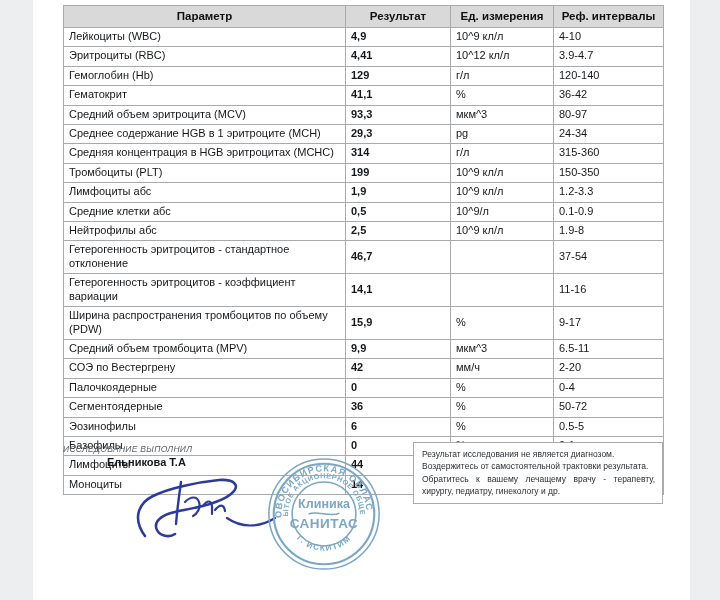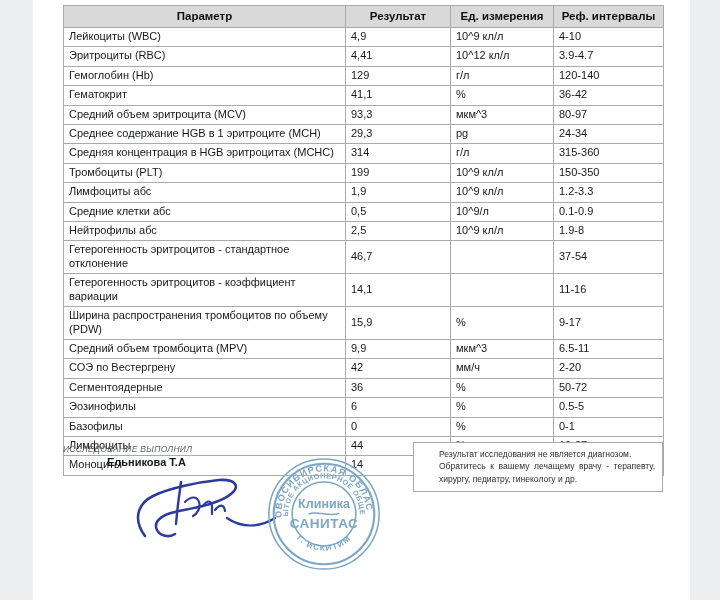--- a/index.html
+++ b/index.html
@@ -63,21 +63,21 @@
     height: 22px;
     padding: 3px 4px;
     color: #0f1113;
   }
   table.results tbody td.param {
     text-align: left;
     white-space: normal;
     word-wrap: break-word;
   }
   table.results tbody td.result {
-    font-weight: normal;
+    font-weight: bold;
     text-align: left;
     margin-left: 17px;
   }
   table.results tbody td.units,
   table.results tbody td.ref {
     text-align: left;
     font-weight: normal;
     margin-left: 26px;
   }
 
@@ -128,21 +128,21 @@
 
   
   .disclaimer {
     position: absolute;
     left: 380px;
     top: 2px;
     width: 250px;
     box-sizing: border-box;
     border: 1px solid #a9aaac;
     background: #ffffff;
-    padding: 5px 7px 6px 25px;
+    padding: 5px 7px 6px 8px;
     font-size: 8.5px;
     line-height: 1.45;
     color: #2b2f33;
     text-align: justify;
   }
   .disclaimer p {
     margin: 0;
   }
 </style>
 </head>
@@ -255,20 +255,26 @@
             <td class="param">Средний объем тромбоцита (MPV)</td>
             <td class="result">9,9</td>
             <td class="units">мкм^3</td>
             <td class="ref">6.5-11</td>
           </tr>
           <tr>
             <td class="param">СОЭ по Вестергрену</td>
             <td class="result">42</td>
             <td class="units">мм/ч</td>
             <td class="ref">2-20</td>
+          </tr>
+          <tr>
+            <td class="param">Палочкоядерные</td>
+            <td class="result">0</td>
+            <td class="units">%</td>
+            <td class="ref">0-4</td>
           </tr>
           <tr>
             <td class="param">Сегментоядерные</td>
             <td class="result">36</td>
             <td class="units">%</td>
             <td class="ref">50-72</td>
           </tr>
           <tr>
             <td class="param">Эозинофилы</td>
             <td class="result">6</td>
@@ -336,18 +342,19 @@
             <textPath href="#arcBottom" startOffset="50%" text-anchor="middle">Г. ИСКИТИМ</textPath>
           </text>
           <text x="60" y="54" text-anchor="middle" font-size="13">Клиника</text>
           <text x="60" y="74" text-anchor="middle" font-size="14" letter-spacing="0.5">САНИТАС</text>
         </g>
         <path d="M44 60 C 52 56, 68 64, 76 59" stroke="#7ba7c4" stroke-width="1.6" fill="none"></path>
       </svg>
 
       <div class="disclaimer">
         <p>Результат исследования не является диагнозом.</p>
+        <p>Воздержитесь от самостоятельной трактовки результата.</p>
         <p>Обратитесь к вашему лечащему врачу - терапевту, хирургу, педиатру, гинекологу и др.</p>
       </div>
 
     </div>
   </div>
 </div>
 
 </body></html>

